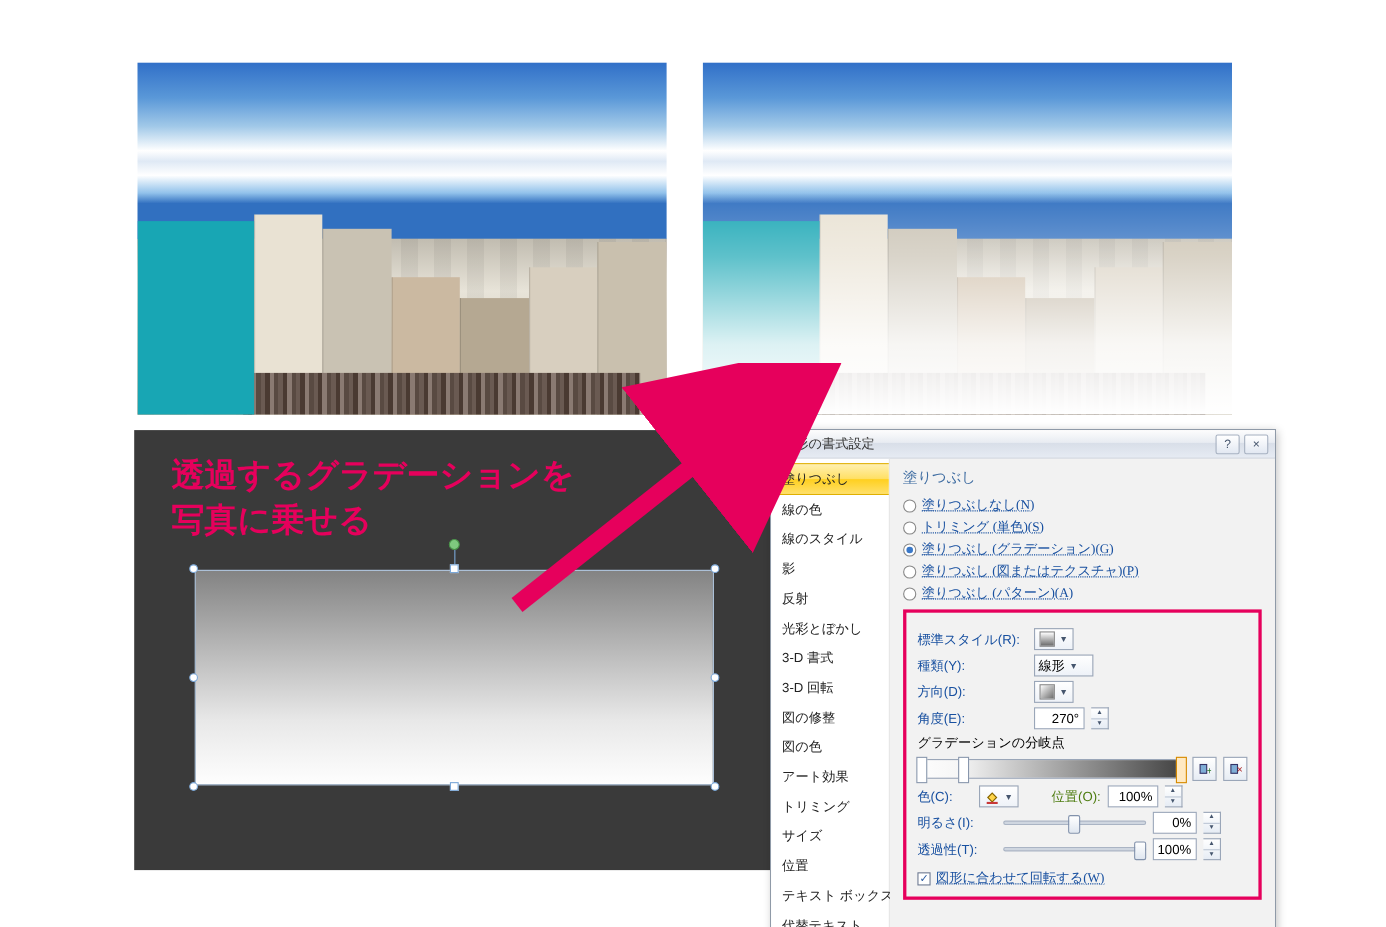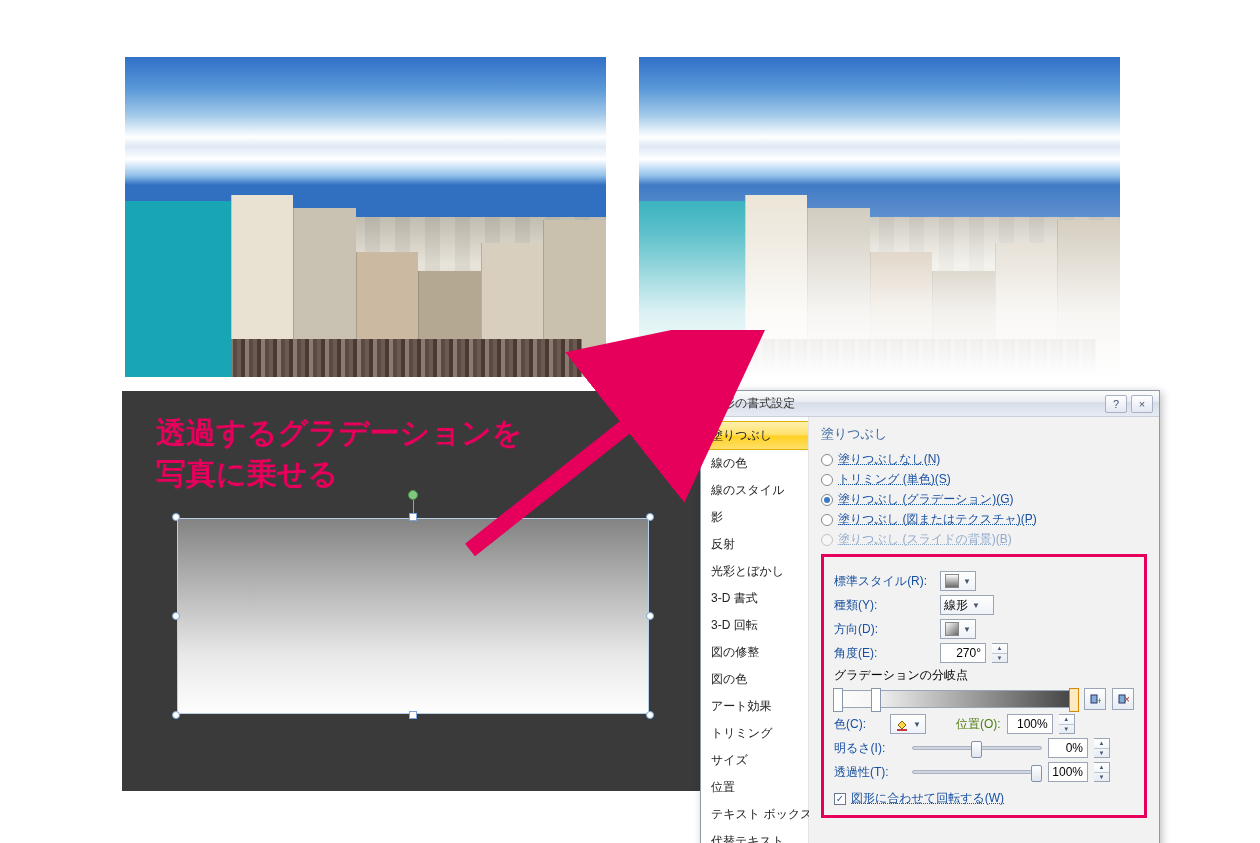--- a/index.html
+++ b/index.html
@@ -142,21 +142,21 @@
   .side-item.active {
     background: linear-gradient(#fff0b0,#ffe066 48%,#ffd020 52%,#ffe06a);
     border:1px solid #e0b000; border-left:none; border-right:none;
   }
 
   .main-pane { flex:1; padding:8px 12px 6px 12px; background:#f2f2f2; position:relative; }
   .section-title { font-size:13px; color:#3b6aa0; margin-bottom:8px; }
   .radio-row { display:flex; align-items:center; gap:5px; margin:3px 0; font-size:12px; }
   .radio { width:12px;height:12px;border:1px solid #888;border-radius:50%;background:#fff;display:inline-flex;align-items:center;justify-content:center;}
   .radio.checked::after{content:"";width:6px;height:6px;border-radius:50%;background:#3a78c8;}
-  .link-label { color:#1850a0; text-decoration:underline dotted; }
+  .link-label { color:#1850a0; text-decoration:underline dotted;font-family:Liberation Serif, serif; }
 
   .highlight-box {
     border:3px solid #e6005c; padding:10px 10px 8px; margin-top:6px;
   }
   .form-row { display:flex; align-items:center; margin:4px 0; font-size:12px; gap:6px; }
   .form-label { width:100px; color:#1850a0; }
   .combo {
     height:20px; border:1px solid #9aa6b8; background:linear-gradient(#fff,#eef2f8);
     display:inline-flex; align-items:center; padding:0 3px; font-size:12px;
   }
@@ -278,23 +278,23 @@
         <span class="link-label">トリミング (単色)(S)</span>
       </div>
       <div class="radio-row">
         <span class="radio checked"></span>
         <span class="link-label">塗りつぶし (グラデーション)(G)</span>
       </div>
       <div class="radio-row">
         <span class="radio"></span>
         <span class="link-label">塗りつぶし (図またはテクスチャ)(P)</span>
       </div>
-      <div class="radio-row" style="opacity:0.45">
+      <div class="radio-row">
         <span class="radio"></span>
-        <span class="link-label">塗りつぶし (スライドの背景)(B)</span>
+        <span class="link-label">塗りつぶし (パターン)(A)</span>
       </div>
 
       <div class="highlight-box">
         <div class="form-row">
           <span class="form-label">標準スタイル(R):</span>
           <span class="combo icon">
             <span class="swatch sw-grad"></span>
               <span class="chev">▼</span>
           </span>
         </div>

